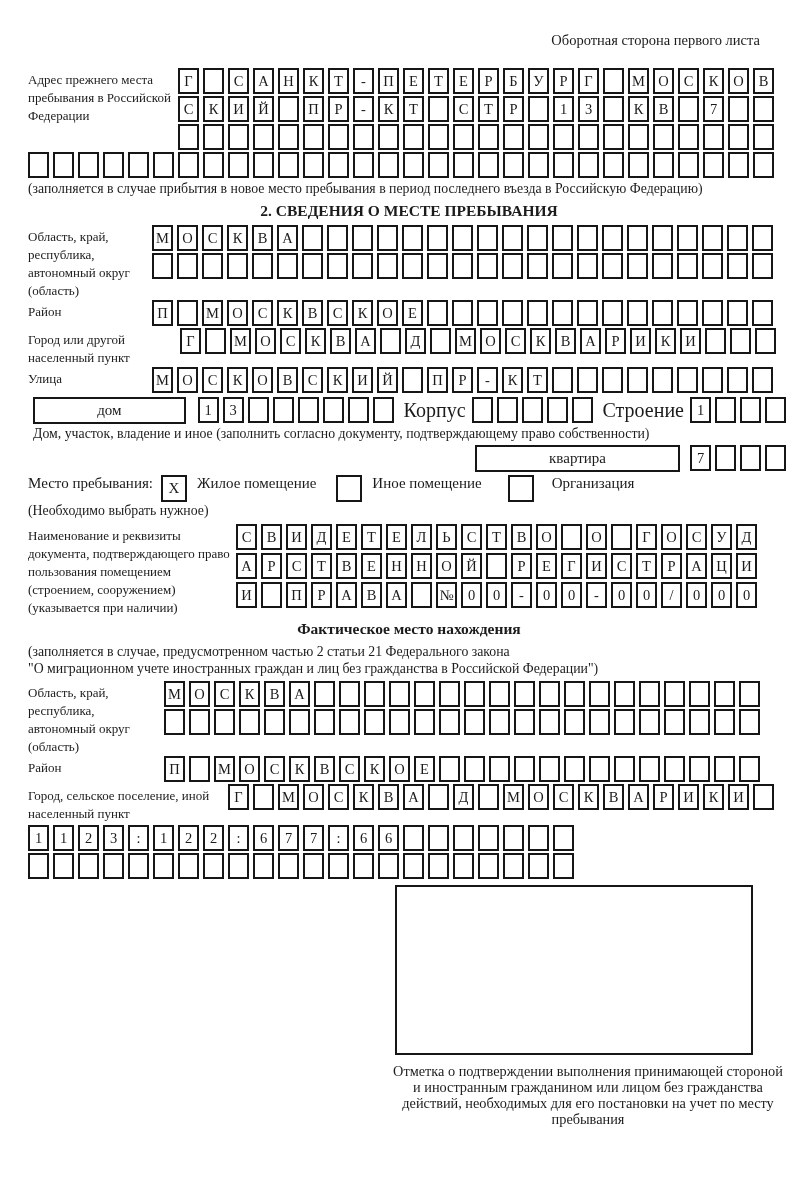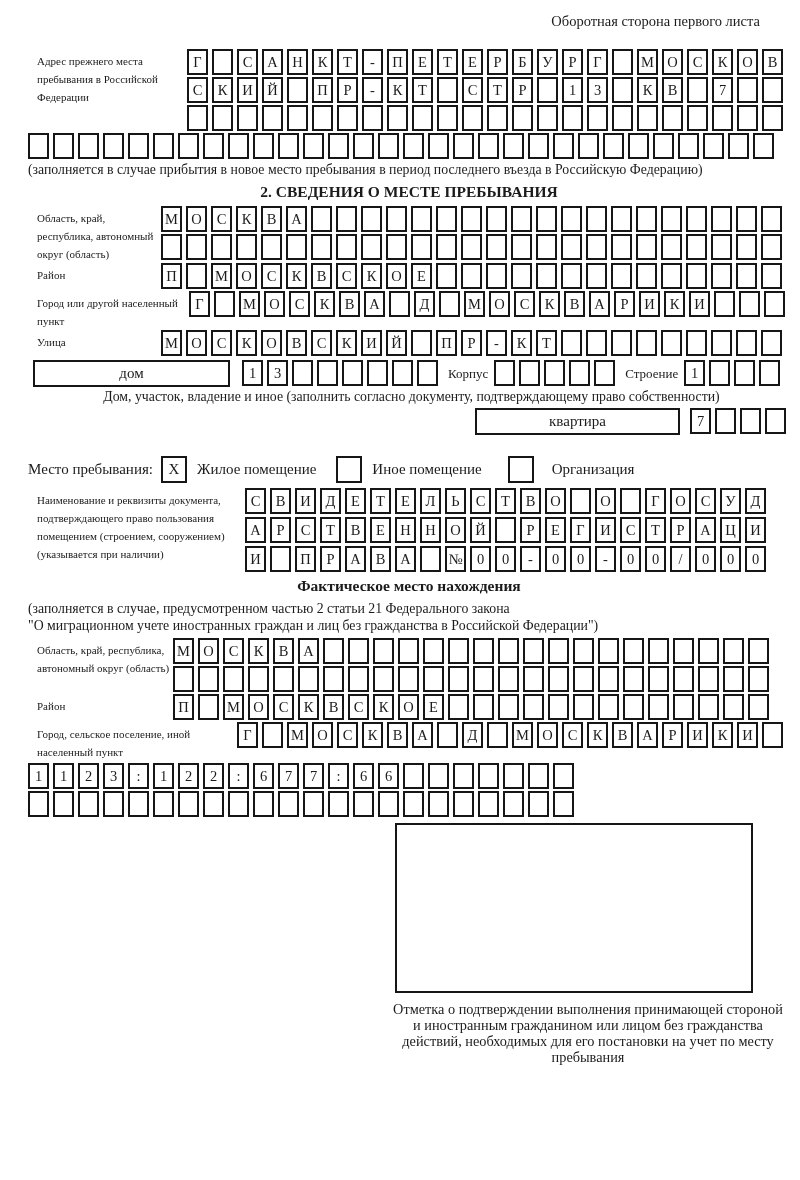--- a/index.html
+++ b/index.html
@@ -1,37 +1,37 @@
 <!DOCTYPE html>
 <html><head>
 <meta charset="utf-8">
 <style>
   html,body{margin:0;padding:0;background:#ffffff;}
   body{width:800px;height:1180px;overflow:hidden;color:#1b1b1b;
        font-family:"Liberation Serif","DejaVu Serif",serif;}
-  .page{box-sizing:border-box;width:800px;height:1180px;padding:13px 10px 0 28px;}
+  .page{box-sizing:border-box;width:800px;height:1180px;padding:32px 10px 0 28px;}
   .corner{text-align:right;padding-right:30px;font-size:14.5px;height:18px;}
   .frow{display:flex;align-items:flex-start;}
-  .flabel{font-size:11px;line-height:18px;padding-top:3px;flex-shrink:0;margin-left:9px;}
+  .flabel{font-size:13px;line-height:18px;padding-top:3px;flex-shrink:0;}
   .w150{width:150px;} .w124{width:124px;} .w152{width:152px;}
   .w208{width:208px;} .w136{width:136px;} .w200{width:200px;}
   .rowscol{display:flex;flex-direction:column;}
   .cellrow{display:flex;margin-bottom:2px;}
   .cell{width:21px;height:26px;border:2px solid #161616;box-sizing:border-box;
         margin-right:4px;display:flex;align-items:center;justify-content:center;
         font-size:14.5px;background:#fff;}
   .mb3{margin-bottom:3px;}
-  .note{font-size:13.8px;line-height:17px;text-align:center;}
+  .note{font-size:13.8px;line-height:17px;}
   .center{text-align:left;}
   .sec-title{font-weight:bold;font-size:15.5px;text-align:center;margin:4px 0;line-height:20px;}
   .hbox{border:2px solid #161616;height:27px;box-sizing:border-box;display:flex;
         align-items:center;justify-content:center;font-size:15px;background:#fff;}
-  .inline-lab{font-size:13px;line-height:27px;padding:0 6px;white-space:nowrap;}
+  .inline-lab{font-size:20px;line-height:27px;padding:0 6px;white-space:nowrap;}
   .houserow{display:flex;align-items:flex-start;margin-top:2px;}
-  .stayrow{display:flex;align-items:center;margin-top:20px;height:27px;}
+  .stayrow{display:flex;margin-top:2px;height:27px;}
   .stay-lab{font-size:15px;white-space:nowrap;}
   .chk{width:26px;height:27px;border:2px solid #161616;box-sizing:border-box;
        display:flex;align-items:center;justify-content:center;font-size:15px;
        margin:0 10px 0 8px;flex-shrink:0;}
   .stamp-box{width:358px;height:170px;border:2px solid #161616;box-sizing:border-box;
              margin:4px 0 0 367px;background:#fff;}
   .stamp-caption{width:400px;margin:8px 0 0 360px;text-align:center;
                  font-size:14.3px;line-height:16px;}
   .mt2{margin-top:2px;} .mt3{margin-top:3px;justify-content:flex-end;} .mt4{margin-top:4px;}
   .mt5{margin-top:5px;} .mt18{margin-top:18px;}
@@ -308,21 +308,21 @@
         <div class="cell"></div>
         <div class="cell"></div>
         <div class="cell"></div>
         <div class="cell"></div>
         <div class="cell"></div>
         <div class="cell"></div>
       </div>
   </div>
 
   <div class="houserow">
-    <div class="hbox" style="width:197px;margin-left:5px;">дом</div>
+    <div class="hbox" style="width:165px;margin-left:5px;">дом</div>
     <div class="cellrow" style="margin-left:12px;">
         <div class="cell">1</div>
         <div class="cell">3</div>
         <div class="cell"></div>
         <div class="cell"></div>
         <div class="cell"></div>
         <div class="cell"></div>
         <div class="cell"></div>
         <div class="cell"></div>
       </div>
@@ -356,20 +356,21 @@
 
   <div class="stayrow">
     <span class="stay-lab">Место пребывания:</span>
     <span class="chk">X</span>
     <span class="stay-lab">Жилое помещение</span>
     <span class="chk" style="margin-left:20px;"></span>
     <span class="stay-lab">Иное помещение</span>
     <span class="chk" style="margin-left:26px;margin-right:18px;"></span>
     <span class="stay-lab">Организация</span>
   </div>
+  <div class="note center" style="width:620px;">(Необходимо выбрать нужное)</div>
 
   <div class="frow mt5">
     <div class="flabel w208">Наименование и реквизиты документа, подтверждающего право пользования помещением (строением, сооружением) (указывается при наличии)</div>
     <div class="rowscol">
       <div class="cellrow mb3">
           <div class="cell">С</div>
           <div class="cell">В</div>
           <div class="cell">И</div>
           <div class="cell">Д</div>
           <div class="cell">Е</div>

